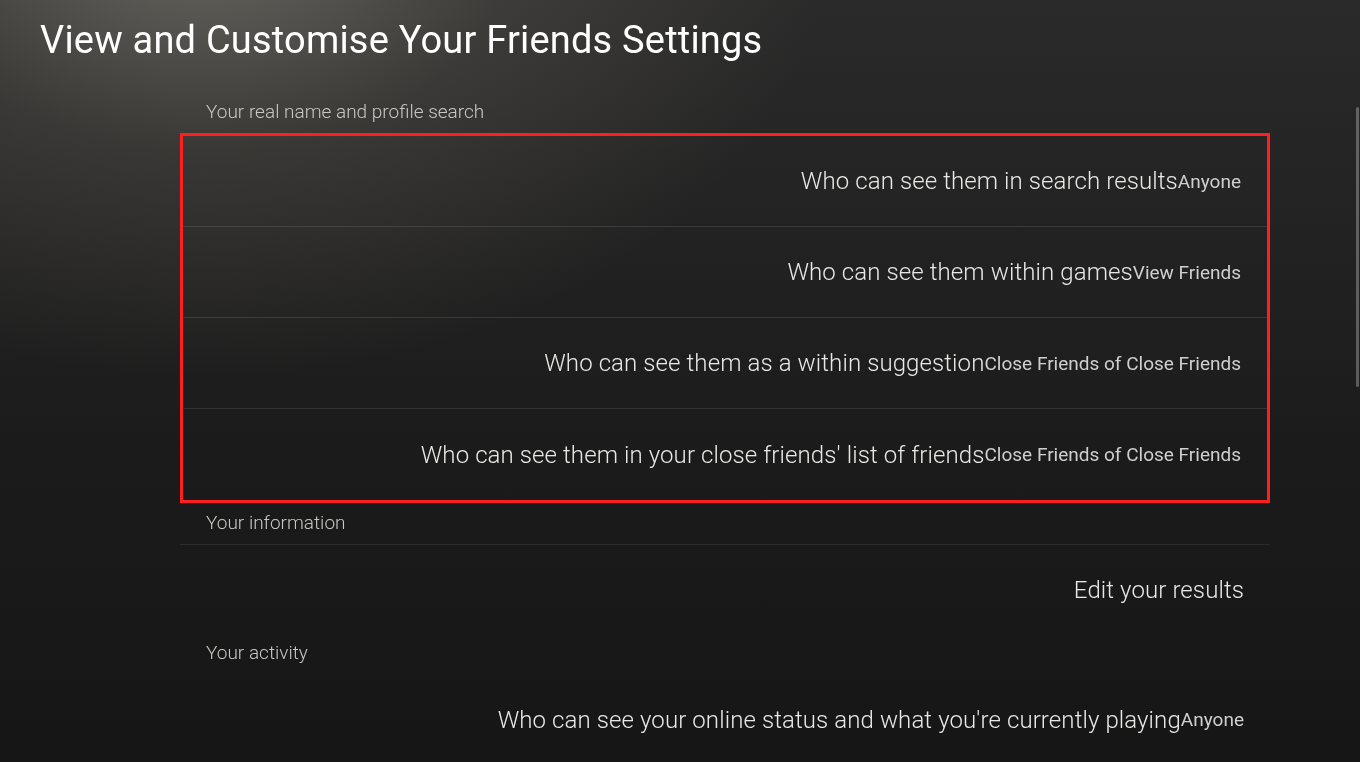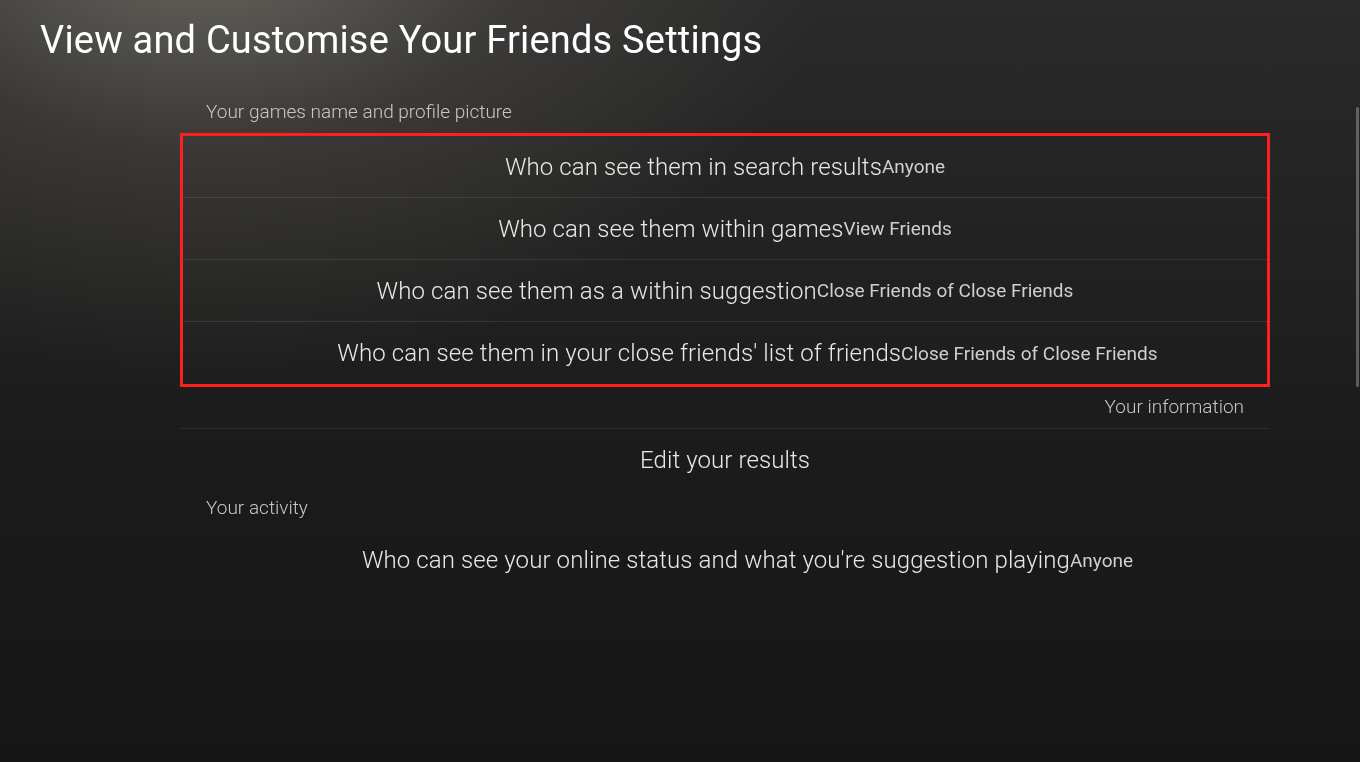--- a/index.html
+++ b/index.html
@@ -40,22 +40,22 @@
   }
   .section-header {
     font-size: 19px;
     font-weight: 300;
     color: #c9c7c3;
     padding: 0 26px 10px 26px;
   }
   .row {
     display: flex;
     align-items: center;
-    justify-content: center;
-    height: 62px;
+    justify-content: flex-end;
+    height: 91px;
     padding: 0 26px;
     border-bottom: 1px solid rgba(255,255,255,0.10);
   }
   .row:last-child {
     border-bottom: none;
     margin-left: 45px;
   }
   .row-label {
     font-size: 24px;
     font-weight: 300;
@@ -91,53 +91,53 @@
 </style>
 </head>
 <body>
 
 <div class="screen">
 
   <div class="page-title">View and Customise Your Friends Settings</div>
 
   <div class="content">
 
-    <div class="section-header">Your games name and profile picture</div>
+    <div class="section-header">Your real name and profile search</div>
 
     <div class="highlight-box">
       <div class="row">
         <span class="row-label">Who can see them in search results</span>
         <span class="row-value">Anyone</span>
       </div>
       <div class="row">
         <span class="row-label">Who can see them within games</span>
         <span class="row-value">View Friends</span>
       </div>
       <div class="row">
         <span class="row-label">Who can see them as a within suggestion</span>
         <span class="row-value">Close Friends of Close Friends</span>
       </div>
       <div class="row">
         <span class="row-label">Who can see them in your close friends' list of friends</span>
         <span class="row-value">Close Friends of Close Friends</span>
       </div>
     </div>
 
-    <div class="section-header" style="padding-top:6px;text-align:right;">Your information</div>
+    <div class="section-header" style="padding-top:6px;">Your information</div>
 
 
     <div class="row subtle-row" style="border-bottom:none;">
       <span class="row-label">Edit your results</span>
       <span class="row-value"></span>
     </div>
 
     <div class="section-header" style="padding-top:6px;">Your activity</div>
 
     <div class="row" style="border-bottom:none;">
-      <span class="row-label">Who can see your online status and what you're suggestion playing</span>
+      <span class="row-label">Who can see your online status and what you're currently playing</span>
       <span class="row-value">Anyone</span>
     </div>
 
   </div>
 
   <div class="scroll-indicator"></div>
 
 </div>
 
 </body></html>

